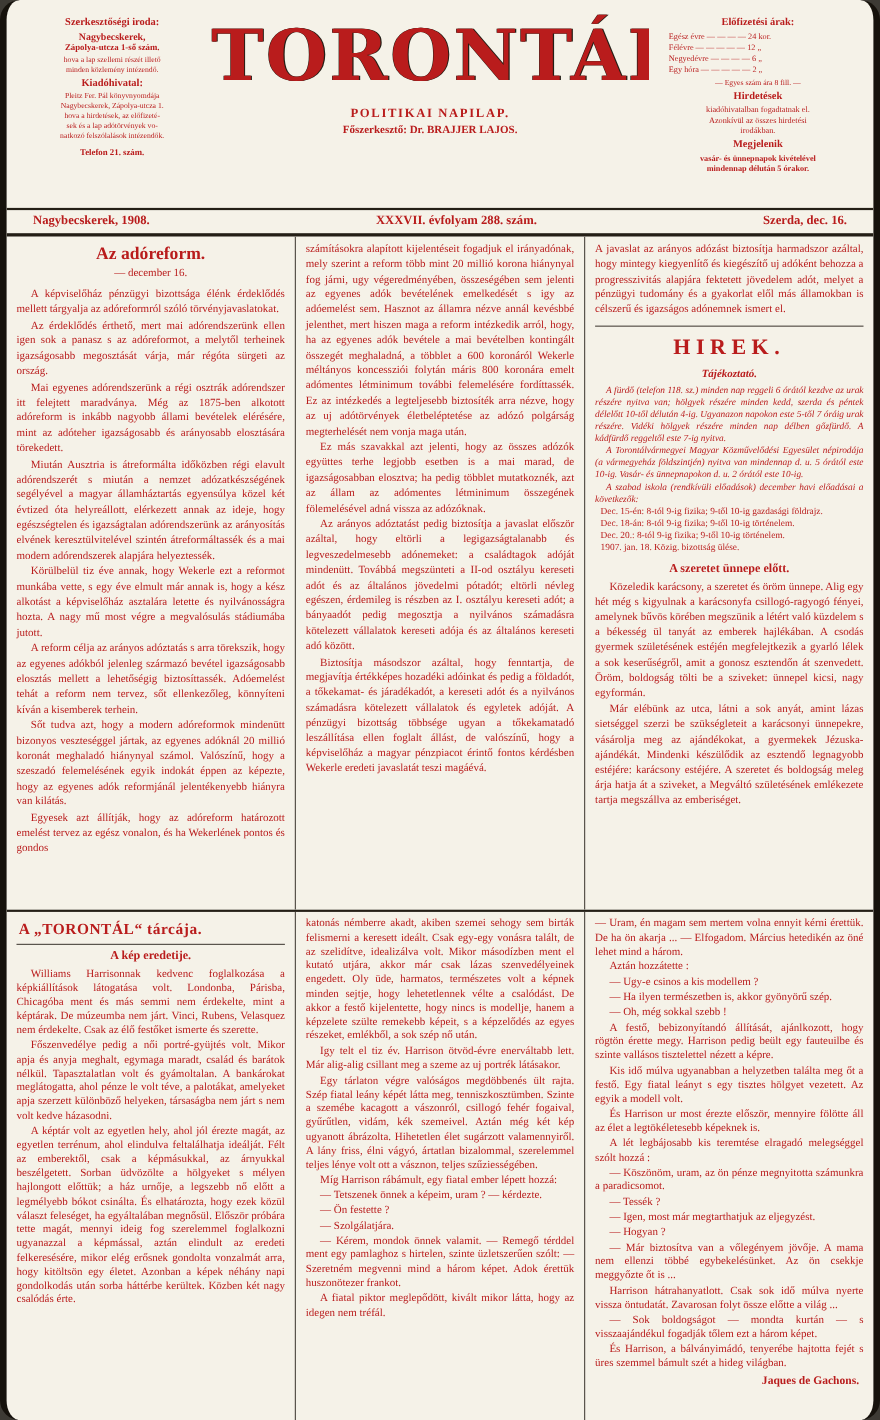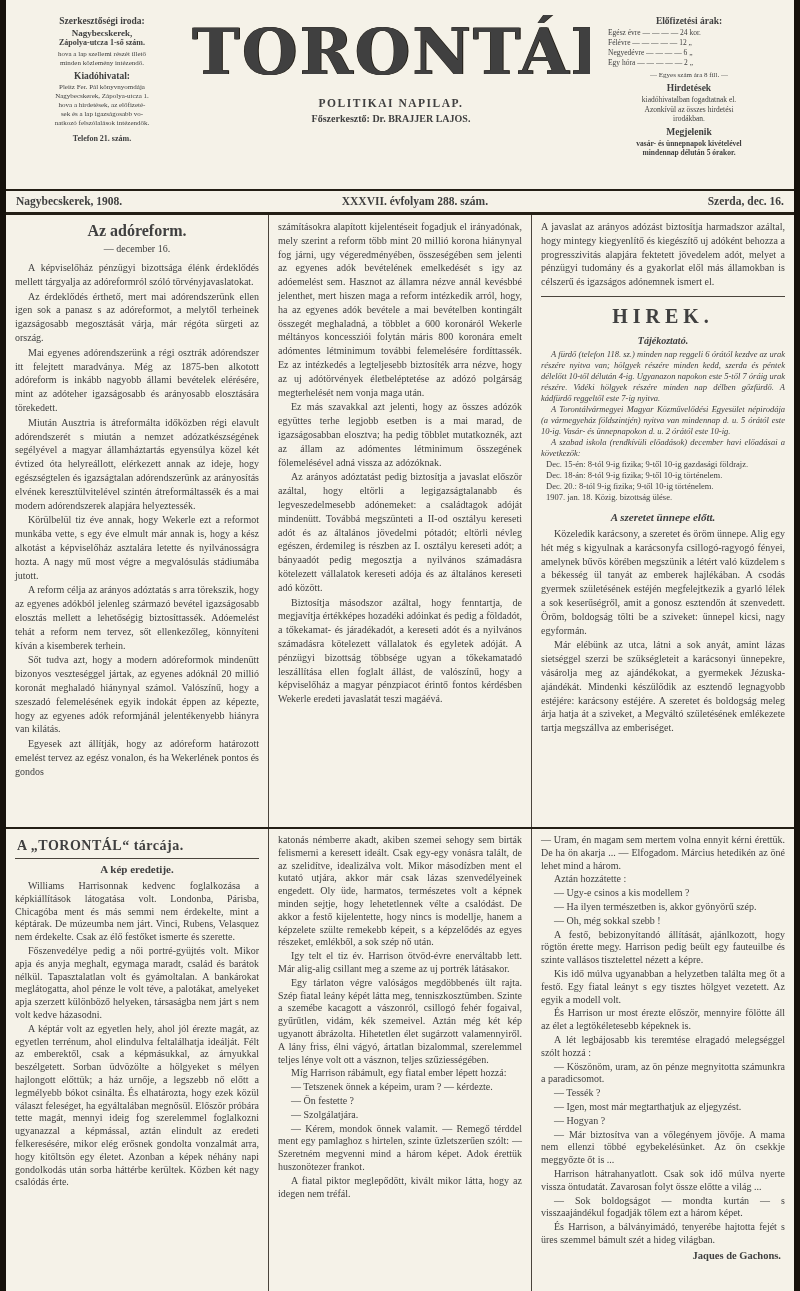--- a/index.html
+++ b/index.html
@@ -1,20 +1,20 @@
 <!DOCTYPE html>
 <html><head>
 <meta charset="utf-8">
 <style>
   * { margin:0; padding:0; box-sizing:border-box; }
   html,body { background:#3d3a34; }
   body { font-family:"Liberation Serif","DejaVu Serif",serif; }
   .page { position:relative; width:800px; height:1291px; margin:0 auto; background:#f5f2e8;
-          color:#404040; border-left:6px solid #16120c; border-right:6px solid #16120c;
-          overflow:hidden; padding-top:5px; }
+          color:#b91c1c; border-left:6px solid #16120c; border-right:6px solid #16120c;
+          overflow:hidden; padding-top:5px;border-radius:18px; }
   
   .header { display:flex; height:184px; padding:2px 6px 0; overflow:hidden; }
   .hbox { text-align:center; font-size:7.5px; line-height:10px; padding:6px 4px; }
   .hleft { width:180px; }
   .hright { width:198px; }
   .hb-title { font-weight:bold; font-size:9.5px; margin:3px 0 2px; }
   .hb-city { font-weight:bold; font-size:9px; }
   .hb-street { font-weight:bold; font-size:8px; margin-bottom:2px; }
   .hb-note { font-size:7px; line-height:9px; }
   .hb-phone { font-weight:bold; margin-top:6px; font-size:8px; }
@@ -24,36 +24,36 @@
                 text-shadow:1px 0 0 #241f16, -0.5px 0 0 #241f16; }
   .mast-sub { font-size:11.5px; font-weight:bold; letter-spacing:1.5px; margin-top:13px; }
   .mast-ed { font-size:10px; font-weight:bold; margin-top:4px; }
   .price-line { text-align:left; padding-left:14px; font-size:7.5px; line-height:10px; }
   .single-copy { font-size:7px; margin:2px 0 2px; }
   .hb-line { font-size:7.5px; line-height:9.5px; }
   .hb-line.bold, .bold { font-weight:bold; }
   
   .dateline { display:flex; justify-content:space-between; align-items:center;
               border-top:2px solid #241f16; border-bottom:3px solid #241f16;
-              padding:3px 10px 4px; font-weight:bold; font-size:11.5px; height:26px; }
+              padding:3px 24px 4px; font-weight:bold; font-size:11.5px; height:26px; }
   
   .main-cols { display:flex; height:612px; overflow:hidden; }
   .col { flex:1; padding:5px 9px 0; overflow:hidden; }
   .col + .col { border-left:1px solid #4a443c; }
   .art-head { text-align:center; font-size:16px; font-weight:bold; margin:2px 0 3px; }
   .art-date { text-align:center; font-size:10px; margin-bottom:7px; }
   .para { font-size:10px; line-height:13.8px; text-align:justify; text-indent:13px; margin-bottom:1px; }
   .cont > p:first-child { text-indent:0; }
   
   .hirek { border-top:1px solid #4a443c; margin-top:7px; }
   .hirek-head { text-align:center; font-size:20px; font-weight:bold; letter-spacing:5px; margin:8px 0 7px; }
   .guide-title { text-align:center; font-weight:bold; font-style:italic; font-size:10px; margin-bottom:3px; }
   .para-it { font-size:8.5px; line-height:11px; font-style:italic; text-align:justify; text-indent:10px; }
   .sched { font-size:8.5px; line-height:11px; text-align:left; padding-left:14px; text-indent:-9px; }
-  .feat-title { text-align:center; font-weight:bold; font-size:11px; margin:8px 0 4px;font-style:italic; }
+  .feat-title { text-align:center; font-weight:bold; font-size:11px; margin:8px 0 4px; }
   
   .tarca { display:flex; height:464px; overflow:hidden; border-top:2px solid #241f16; }
   .tarca .para { line-height:12.8px; }
   .tarca-head { font-size:14px; font-weight:bold; padding:4px 2px; border-bottom:1px solid #4a443c;
                 margin-bottom:4px; letter-spacing:0.5px; }
   .story-title { text-align:center; font-weight:bold; font-size:11px; margin:2px 0 5px; }
   .sig { text-align:right; font-weight:bold; font-size:10.5px; margin-top:3px; padding-right:4px; }
 </style>
 </head>
 <body>
@@ -65,21 +65,21 @@
       <div class="hb-title">Szerkesztőségi iroda:</div>
       <div class="hb-city">Nagybecskerek,</div>
       <div class="hb-street">Zápolya-utcza 1-ső szám.</div>
       <div class="hb-note">hova a lap szellemi részét illető</div>
       <div class="hb-note">minden közlemény intézendő.</div>
       <div class="hb-title">Kiadóhivatal:</div>
       <div class="office-lines">
           <div class="hb-note">Pleitz Fer. Pál könyvnyomdája</div>
           <div class="hb-note">Nagybecskerek, Zápolya-utcza 1.</div>
           <div class="hb-note">hova a hirdetések, az előfizeté-</div>
-          <div class="hb-note">sek és a lap igazságosabb vo-</div>
+          <div class="hb-note">sek és a lap adótörvények vo-</div>
           <div class="hb-note">natkozó felszólalások intézendők.</div>
         </div>
       <div class="hb-phone">Telefon 21. szám.</div>
     </div>
 
     <div class="hcenter">
       <div class="mast-title">TORONTÁL</div>
       <div class="mast-sub">POLITIKAI NAPILAP.</div>
       <div class="mast-ed">Főszerkesztő: Dr. BRAJJER LAJOS.</div>
     </div>

